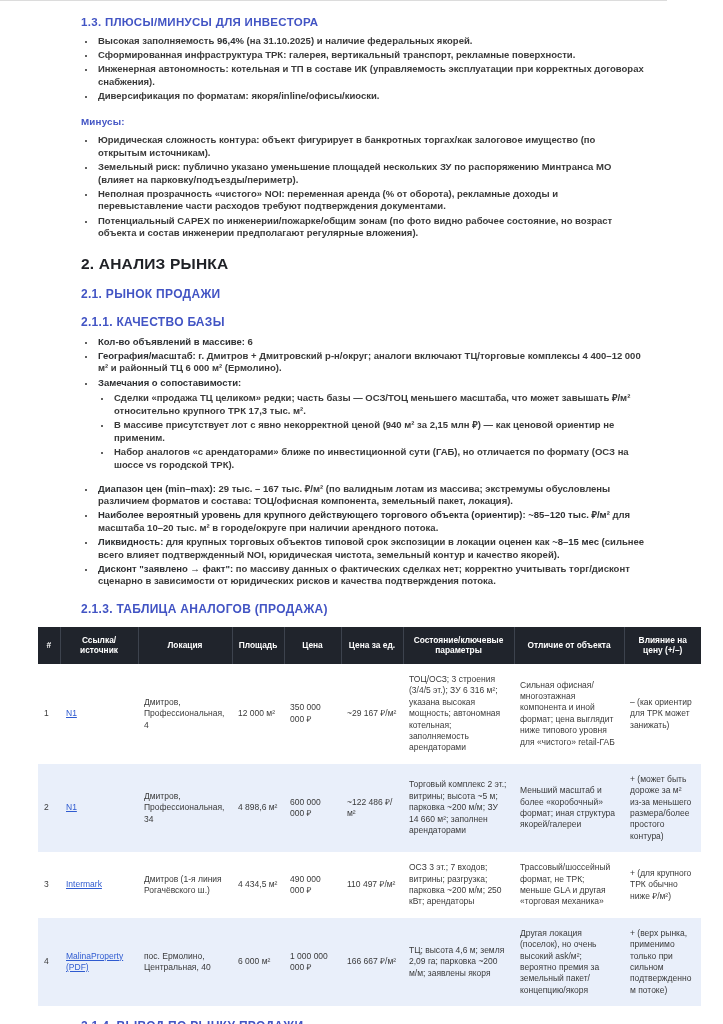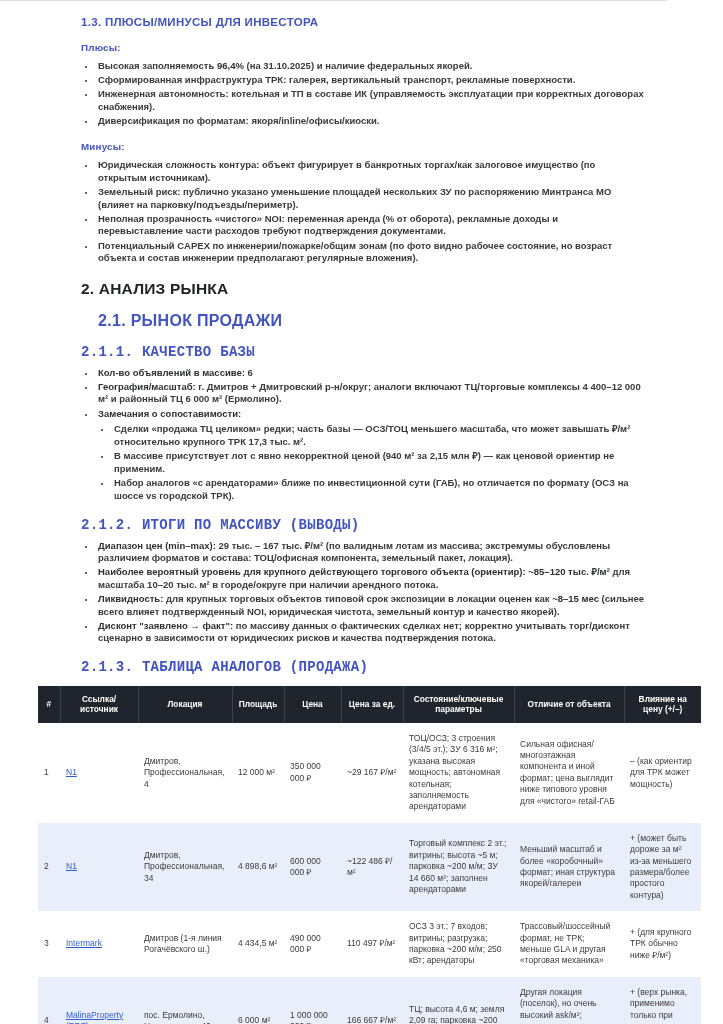--- a/index.html
+++ b/index.html
@@ -3,22 +3,22 @@
 <meta charset="utf-8">
 <style>
   html,body{margin:0;padding:0;background:#fff;}
   body{width:723px;height:1024px;overflow:hidden;font-family:"Liberation Sans",sans-serif;color:#3a3a3a;}
   .page{box-sizing:border-box;width:667px;height:1024px;padding:13px 22px 0 38px;border-top:1px solid #dcdcdc;}
   .text-col{margin-left:43px;}
   h1,h2,h3,h4,p{margin:0;}
   .h-sub{color:#4254c4;font-weight:700;letter-spacing:.3px;}
   .h-13{font-size:11.5px;margin-top:2px;}
   .h-main{font-size:15.5px;font-weight:700;color:#1f2126;letter-spacing:.2px;margin-top:15px;}
-  .h-xy{font-size:16px;margin-top:14px;margin-left:17px;}
-  .h-xyz{font-size:14px;margin-top:14px;font-family:Liberation Mono, monospace;}
+  .h-xy{font-size:12px;margin-top:14px;}
+  .h-xyz{font-size:12px;margin-top:14px;}
   .lbl{color:#4254c4;font-weight:700;font-size:9.8px;margin-top:14px;letter-spacing:.2px;}
   ul{margin:7px 0 0;padding-left:15px;list-style:disc;}
   li{font-size:9.5px;line-height:12.6px;margin:0 0 1.5px;padding-left:2px;color:#3a3a3a;}
   li::marker{color:#2d2d2d;font-size:8px;}
   ul.sub{margin:3px 0 11px;padding-left:14px;}
   ul.sub li{margin-bottom:2px;}
   .bd{font-weight:700;color:#2e3033;}
   .rg{font-weight:700;}
   table{border-collapse:collapse;table-layout:fixed;width:663px;margin-top:11px;}
   thead th{background:#20242c;color:#fff;font-size:8.4px;font-weight:700;line-height:10.5px;text-align:center;vertical-align:middle;padding:8px 5px;border-left:1px solid #3d434e;}
@@ -29,21 +29,20 @@
   .gap-after-table{margin-top:13px;}
 </style>
 </head>
 <body>
 
 <div class="page">
 
   <div class="text-col">
     <h3 class="h-sub h-13">1.3. ПЛЮСЫ/МИНУСЫ ДЛЯ ИНВЕСТОРА</h3>
 
-    <p class="lbl">Плюсы:</p>
     <ul>
       <li><span class="rg">Высокая заполняемость </span><span class="bd">96,4%</span><span class="rg"> (на 31.10.2025) и наличие федеральных якорей.</span></li>
       <li><span class="rg">Сформированная инфраструктура ТРК: галерея, вертикальный транспорт, рекламные поверхности.</span></li>
       <li><span class="rg">Инженерная автономность: котельная и ТП в составе ИК (управляемость эксплуатации при корректных договорах снабжения).</span></li>
       <li><span class="rg">Диверсификация по форматам: якоря/inline/офисы/киоски.</span></li>
     </ul>
 
     <p class="lbl">Минусы:</p>
     <ul>
       <li><span class="rg">Юридическая сложность контура: объект фигурирует в банкротных торгах/как залоговое имущество (по открытым источникам).</span></li>
@@ -61,21 +60,20 @@
       <li><span class="bd">География/масштаб:</span><span class="rg"> г. Дмитров + Дмитровский р-н/округ; аналоги включают ТЦ/торговые комплексы 4 400–12 000 м² и районный ТЦ 6 000 м² (Ермолино).</span></li>
       <li><span class="bd">Замечания о сопоставимости:</span>
         <ul class="sub">
           <li><span class="rg">Сделки «продажа ТЦ целиком» редки; часть базы — ОСЗ/ТОЦ меньшего масштаба, что может завышать ₽/м² относительно крупного ТРК 17,3 тыс. м².</span></li>
           <li><span class="rg">В массиве присутствует лот с явно некорректной ценой (940 м² за 2,15 млн ₽) — как ценовой ориентир не применим.</span></li>
           <li><span class="rg">Набор аналогов «с арендаторами» ближе по инвестиционной сути (ГАБ), но отличается по формату (ОСЗ на шоссе vs городской ТРК).</span></li>
         </ul>
       </li>
     </ul>
 
-    <h4 class="h-sub h-xyz">2.1.2. ИТОГИ ПО МАССИВУ (ВЫВОДЫ)</h4>
     <ul>
       <li><span class="bd">Диапазон цен (min–max):</span><span class="rg"> 29 тыс. – 167 тыс. ₽/м² (по валидным лотам из массива; экстремумы обусловлены различием форматов и состава: ТОЦ/офисная компонента, земельный пакет, локация).</span></li>
       <li><span class="bd">Наиболее вероятный уровень для крупного действующего торгового объекта (ориентир): ~85–120 тыс. ₽/м²</span><span class="rg"> для масштаба 10–20 тыс. м² в городе/округе при наличии арендного потока.</span></li>
       <li><span class="bd">Ликвидность:</span><span class="rg"> для крупных торговых объектов типовой срок экспозиции в локации оценен как </span><span class="bd">~8–15 мес</span><span class="rg"> (сильнее всего влияет подтвержденный NOI, юридическая чистота, земельный контур и качество якорей).</span></li>
       <li><span class="bd">Дисконт "заявлено → факт":</span><span class="rg"> по массиву данных о фактических сделках нет; корректно учитывать торг/дисконт сценарно в зависимости от юридических рисков и качества подтверждения потока.</span></li>
     </ul>
 
     <h4 class="h-sub h-xyz">2.1.3. ТАБЛИЦА АНАЛОГОВ (ПРОДАЖА)</h4>
   </div>
 
@@ -107,21 +105,21 @@
     <tbody>
       <tr>
         <td>1</td>
         <td><a class="src" href="#">N1</a></td>
         <td>Дмитров, Профессиональная, 4</td>
         <td>12 000 м²</td>
         <td>350 000 000 ₽</td>
         <td>~29 167 ₽/м²</td>
         <td>ТОЦ/ОСЗ; 3 строения (3/4/5 эт.); ЗУ 6 316 м²; указана высокая мощность; автономная котельная; заполняемость арендаторами</td>
         <td>Сильная офисная/многоэтажная компонента и иной формат; цена выглядит ниже типового уровня для «чистого» retail-ГАБ</td>
-        <td>– (как ориентир для ТРК может мощность)</td>
+        <td>– (как ориентир для ТРК может занижать)</td>
       </tr>
       <tr class="alt">
         <td>2</td>
         <td><a class="src" href="#">N1</a></td>
         <td>Дмитров, Профессиональная, 34</td>
         <td>4 898,6 м²</td>
         <td>600 000 000 ₽</td>
         <td>~122 486 ₽/м²</td>
         <td>Торговый комплекс 2 эт.; витрины; высота ~5 м; парковка ~200 м/м; ЗУ 14 660 м²; заполнен арендаторами</td>
         <td>Меньший масштаб и более «коробочный» формат; иная структура якорей/галереи</td>

